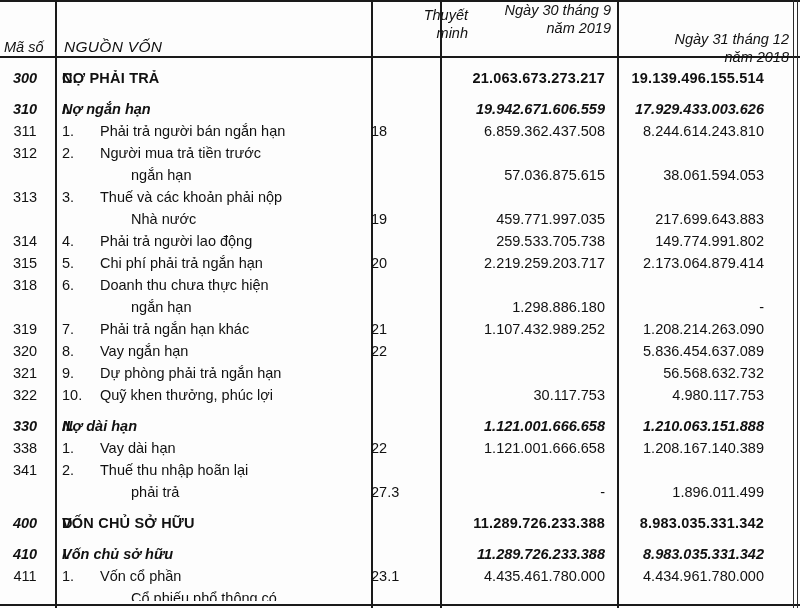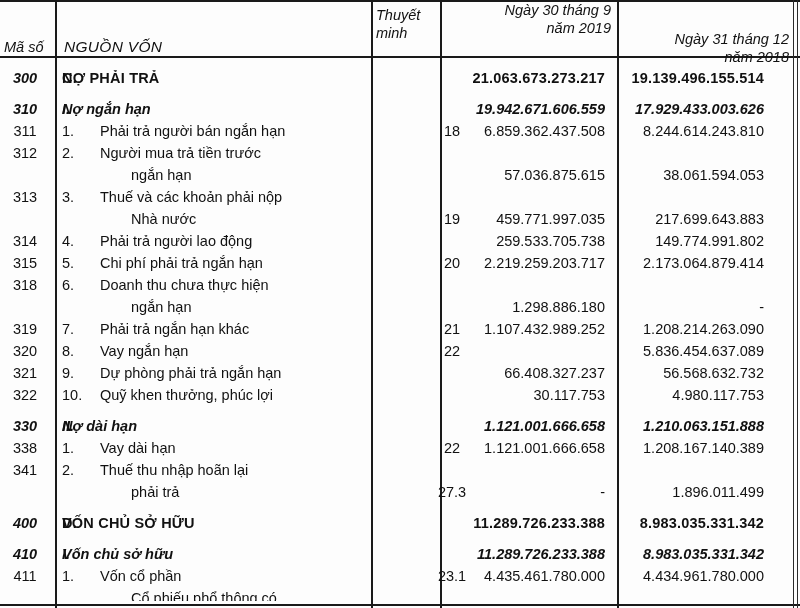--- a/index.html
+++ b/index.html
@@ -79,21 +79,21 @@
   .hcell.name {
     left: 64px; width: 300px;
     align-items: flex-start;
     justify-content: flex-end;
     padding-bottom: 9px;
     font-size: 15.5px;
     letter-spacing: .3px;
   }
   .hcell.note {
     left: 376px; width: 92px;
-    align-items: flex-start;
+    align-items: flex-end;
     justify-content: flex-start;
     padding-top: 6px;
   }
   .hcell.c1 {
     left: 446px; width: 165px;
     align-items: flex-end;
     text-align: right;
     justify-content: flex-start;
     padding-top: 1px;
   }
@@ -138,22 +138,20 @@
     text-align: left;
   }
   .c-label {
     left: 100px; width: 265px;
     text-align: left;
   }
   .c-label.lvl0 { left: 62px; width: 300px; }
   .c-label.cont { left: 131px; width: 235px; }
   .c-note {
     left: 371px; width: 66px;
-    text-align: center;
-    margin-left: 48px;
   }
   .c-v1 {
     left: 441px; width: 170px;
     text-align: right;
     padding-right: 6px;
     box-sizing: border-box;
     padding-left: 25px;
   }
   .c-v2 {
     left: 596px; width: 174px;
@@ -309,21 +307,20 @@
         <div class="cell c-idx">8.</div>
         <div class="cell c-label">Vay ngắn hạn</div>
         <div class="cell c-note">22</div>
         <div class="cell c-v2">5.836.454.637.089</div>
       </div>
       <div class="row">
         <div class="cell c-code">321</div>
         <div class="cell c-idx">9.</div>
         <div class="cell c-label">Dự phòng phải trả ngắn hạn</div>
         <div class="cell c-note"></div>
-        <div class="cell c-v1">66.408.327.237</div>
         <div class="cell c-v2">56.568.632.732</div>
       </div>
       <div class="row">
         <div class="cell c-code">322</div>
         <div class="cell c-idx">10.</div>
         <div class="cell c-label">Quỹ khen thưởng, phúc lợi</div>
         <div class="cell c-note"></div>
         <div class="cell c-v1">30.117.753</div>
         <div class="cell c-v2">4.980.117.753</div>
       </div>

